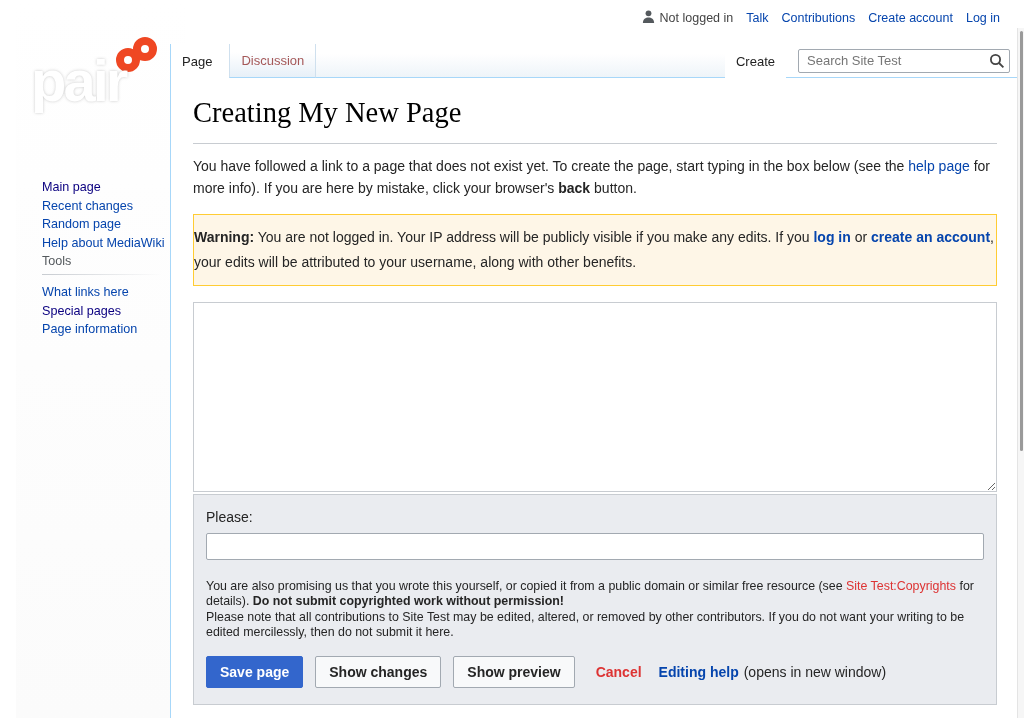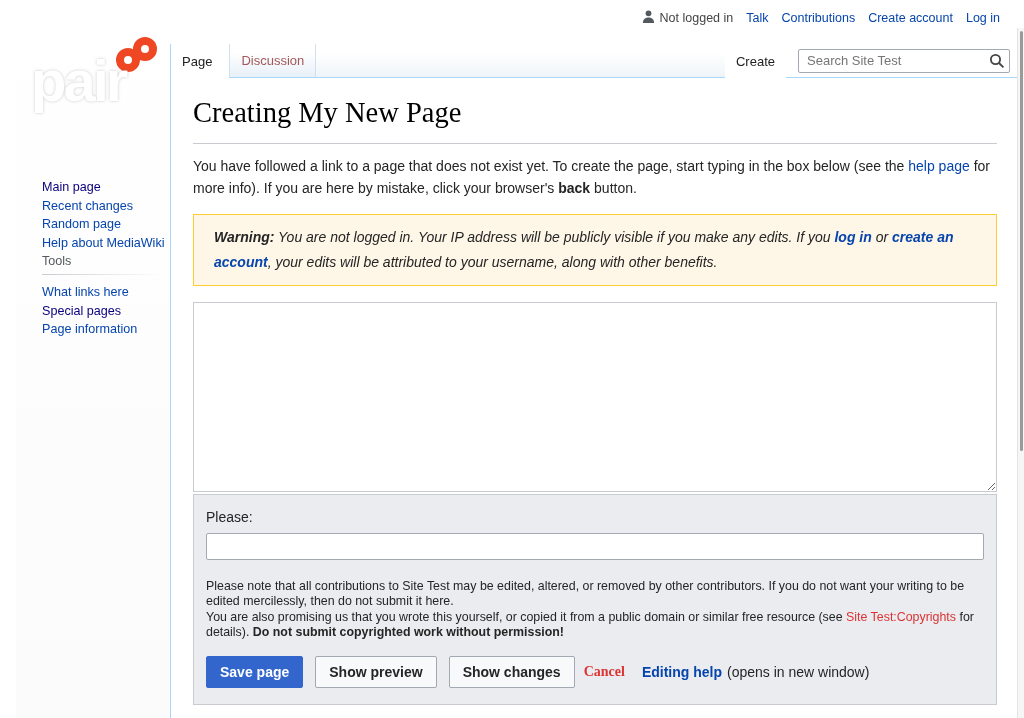--- a/index.html
+++ b/index.html
@@ -58,40 +58,40 @@
   }
   .page-title{
     font-family:"Liberation Serif", serif;font-size:28.5px;font-weight:400;color:#000;
     margin:17px 0 0;padding-bottom:12px;border-bottom:1px solid #c8ccd1;line-height:1.25;
   }
   .intro{margin-top:11px;font-size:14px;line-height:22px;color:#252525;}
   a.blue{color:#0645ad;text-decoration:none;cursor:pointer;}
   a.red{color:#d33;text-decoration:none;cursor:pointer;}
   .warning-box{
     margin-top:15px;background:#fef6e7;border:1px solid #fc3;
-    padding:10px 20px;font-size:14px;line-height:25px;font-style:italic;
+    padding:10px 0;font-size:14px;line-height:25px;
   }
   .warning-box a{font-weight:bold;}
   .edit-textarea{
     display:block;margin-top:16px;width:100%;box-sizing:border-box;height:190px;
     border:1px solid #c8ccd1;background:#fff;padding:6px 8px;
     font-family:"DejaVu Sans Mono", monospace;font-size:13px;resize:both;outline:none;color:#252525;
   }
   .edit-options{margin-top:2px;background:#eaecf0;border:1px solid #c8ccd1;padding:14px 12px 16px;}
   .summary-label{font-size:14px;color:#252525;}
   .summary-input{
     display:block;margin-top:8px;width:100%;box-sizing:border-box;height:27px;
     border:1px solid #a2a9b1;border-radius:2px;background:#fff;padding:0 8px;font-size:13px;font-family:inherit;
   }
   .footer-note{margin-top:19px;font-size:12.4px;line-height:15.6px;color:#252525;}
   .button-row{margin-top:15px;display:flex;align-items:center;font-size:14px;}
   .btn{font-family:inherit;font-size:14px;font-weight:bold;border-radius:2px;padding:7px 13px;cursor:pointer;}
   .btn-primary{background:#36c;border:1px solid #36c;color:#fff;}
   .btn-normal{background:#f8f9fa;border:1px solid #a2a9b1;color:#252525;margin-left:12px;}
-  .cancel-link{margin-left:9px;font-weight:bold;font-family:Liberation Serif, serif;}
+  .cancel-link{margin-left:21px;font-weight:bold;}
   .help-link{margin-left:17px;font-weight:bold;}
   .help-note{margin-left:5px;color:#252525;}
   b{font-weight:bold;}
 </style>
 </head>
 <body>
 
 <div class="personal-bar">
   <span class="status">
     <span>
@@ -158,28 +158,28 @@
 
   <div class="warning-box"><b>Warning:</b><span> You are not logged in. Your IP address will be publicly visible if you make any edits. If you </span><a class="blue">log in</a><span> or </span><a class="blue">create an account</a><span>, your edits will be attributed to your username, along with other benefits.</span></div>
 
   <textarea class="edit-textarea" style=""></textarea>
 
   <div class="edit-options">
     <div class="summary-label">Please:</div>
     <input class="summary-input" type="text" style="">
 
     <div class="footer-note">
+      <div><span>You are also promising us that you wrote this yourself, or copied it from a public domain or similar free resource (see </span><a class="red">Site Test:Copyrights</a><span> for details). </span><b>Do not submit copyrighted work without permission!</b></div>
       <div>Please note that all contributions to Site Test may be edited, altered, or removed by other contributors. If you do not want your writing to be edited mercilessly, then do not submit it here.</div>
-      <div><span>You are also promising us that you wrote this yourself, or copied it from a public domain or similar free resource (see </span><a class="red">Site Test:Copyrights</a><span> for details). </span><b>Do not submit copyrighted work without permission!</b></div>
     </div>
 
     <div class="button-row">
       <button class="btn btn-primary">Save page</button>
+      <button class="btn btn-normal">Show changes</button>
       <button class="btn btn-normal">Show preview</button>
-      <button class="btn btn-normal">Show changes</button>
       <a class="red cancel-link">Cancel</a>
       <a class="blue help-link">Editing help</a>
       <span class="help-note">(opens in new window)</span>
     </div>
   </div>
 </div>
 
 <div class="scrollbar">
   <div class="scroll-thumb"></div>
 </div>

